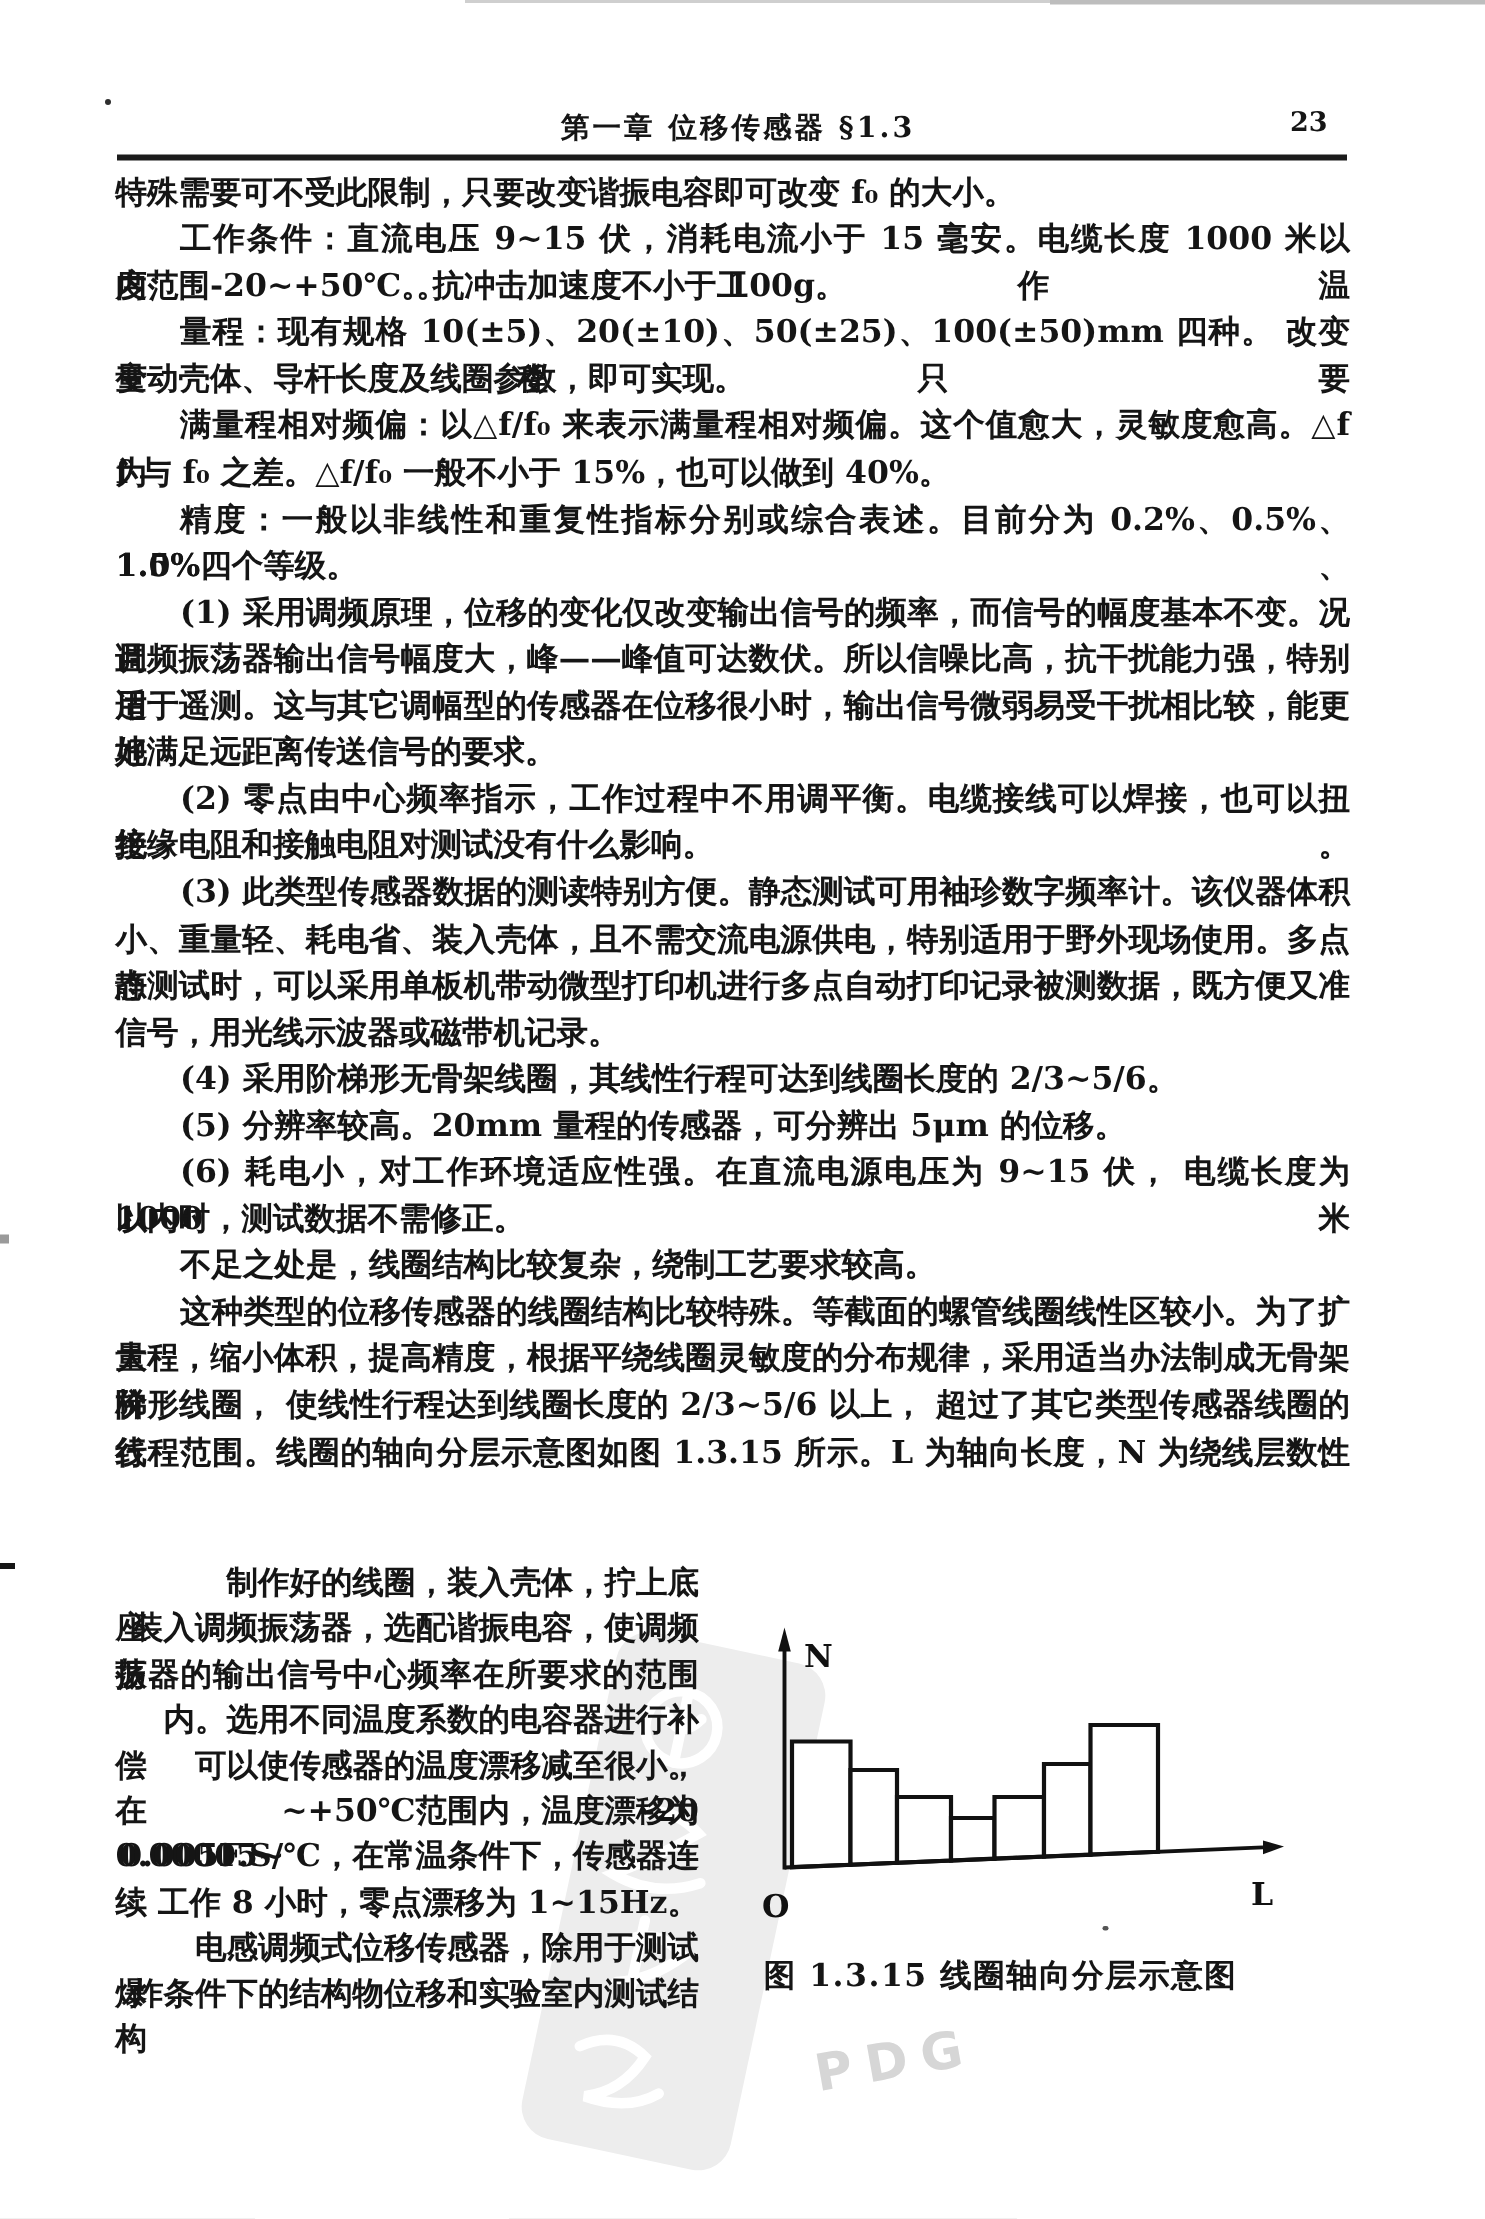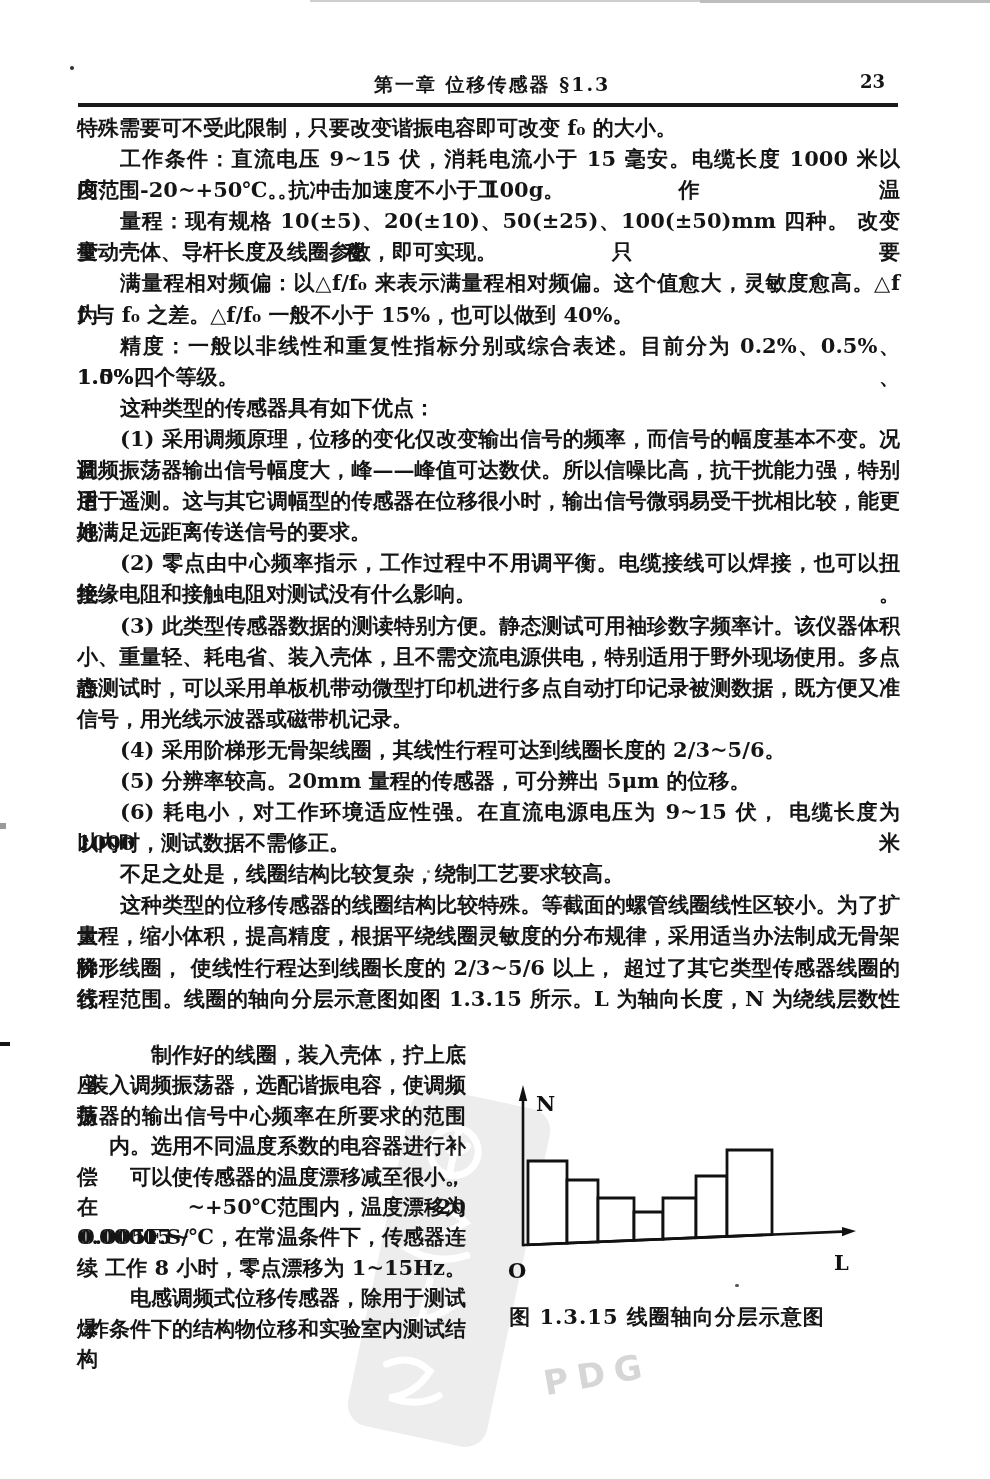--- a/index.html
+++ b/index.html
@@ -71,21 +71,20 @@
 
   <div class="line">特殊需要可不受此限制，只要改变谐振电容即可改变 f₀ 的大小。</div>
       <div class="line indent full">工作条件：直流电压 9~15 伏，消耗电流小于 15 毫安。电缆长度 1000 米以内。工作温</div>
       <div class="line">度范围-20~+50℃。抗冲击加速度不小于 100g。</div>
       <div class="line indent full">量程：现有规格 10(±5)、20(±10)、50(±25)、100(±50)mm 四种。 改变量程只要</div>
       <div class="line">变动壳体、导杆长度及线圈参数，即可实现。</div>
       <div class="line indent full">满量程相对频偏：以△f/f₀ 来表示满量程相对频偏。这个值愈大，灵敏度愈高。△f 为</div>
       <div class="line">f 与 f₀ 之差。△f/f₀ 一般不小于 15%，也可以做到 40%。</div>
       <div class="line indent full">精度：一般以非线性和重复性指标分别或综合表述。目前分为 0.2%、0.5%、1.0%、</div>
       <div class="line">1.5%四个等级。</div>
-      <div class="line indent">这种类型的传感器具有如下优点：</div>
       <div class="line indent full">(1) 采用调频原理，位移的变化仅改变输出信号的频率，而信号的幅度基本不变。况且</div>
       <div class="line full">调频振荡器输出信号幅度大，峰——峰值可达数伏。所以信噪比高，抗干扰能力强，特别适</div>
       <div class="line full">用于遥测。这与其它调幅型的传感器在位移很小时，输出信号微弱易受干扰相比较，能更好</div>
       <div class="line">地满足远距离传送信号的要求。</div>
       <div class="line indent full">(2) 零点由中心频率指示，工作过程中不用调平衡。电缆接线可以焊接，也可以扭接。</div>
       <div class="line">绝缘电阻和接触电阻对测试没有什么影响。</div>
       <div class="line indent full">(3) 此类型传感器数据的测读特别方便。静态测试可用袖珍数字频率计。该仪器体积</div>
       <div class="line full">小、重量轻、耗电省、装入壳体，且不需交流电源供电，特别适用于野外现场使用。多点静</div>
       <div class="line full">态测试时，可以采用单板机带动微型打印机进行多点自动打印记录被测数据，既方便又准</div>
       <div class="line">信号，用光线示波器或磁带机记录。</div>

